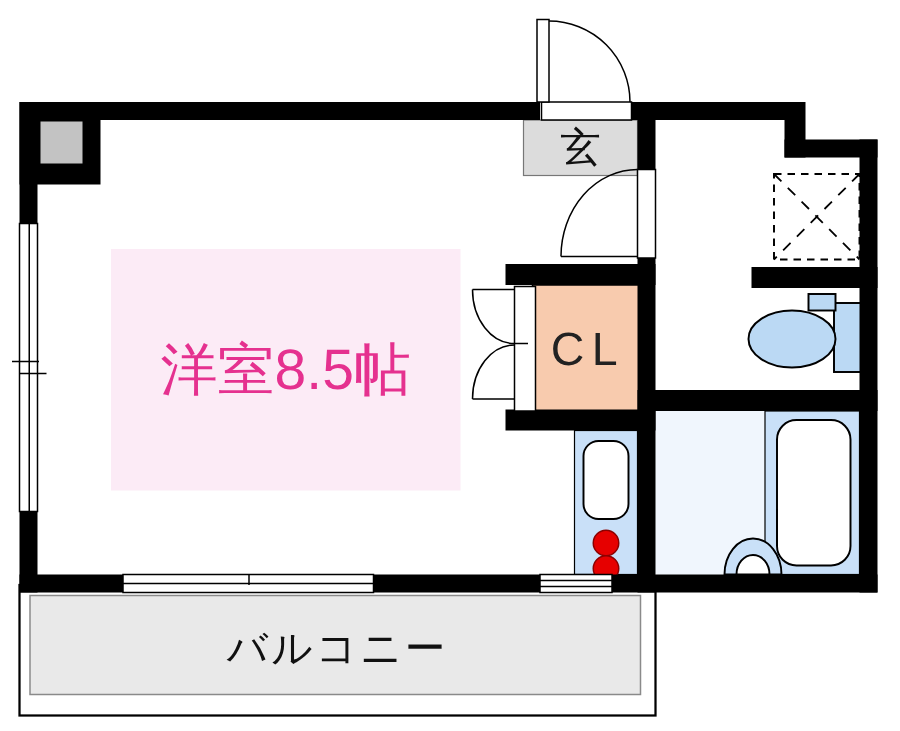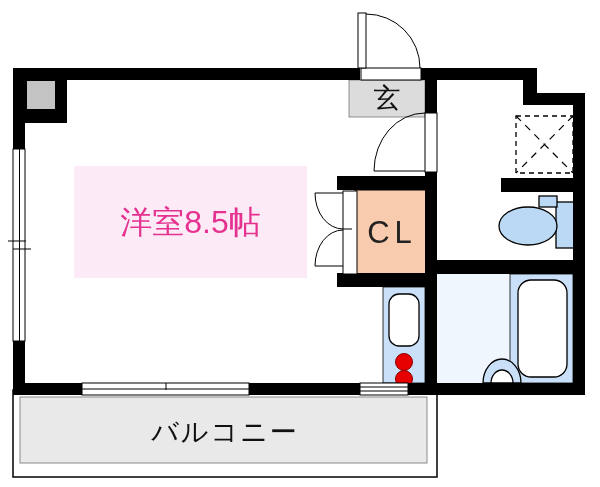--- a/index.html
+++ b/index.html
@@ -8,22 +8,22 @@
     --toilet-fill:#bbd9f4; --burner-red:#e60000; --balcony-fill:#e9e9e9;
   }
   html,body{margin:0;padding:0;background:#ffffff;}
   .plan{
     position:relative;width:600px;height:487px;background:#ffffff;overflow:hidden;
     font-family:"Liberation Sans","DejaVu Sans",sans-serif;
   }
   .plan svg{position:absolute;left:0;top:0;z-index:1;}
   .lbl{position:absolute;z-index:2;display:flex;align-items:center;justify-content:center;
        line-height:1;white-space:nowrap;}
-  .room-lbl{left:74px;top:166px;width:233px;height:112px;background:var(--room-bg);
-            color:var(--room-text);font-size:32px;}
+  .room-lbl{left:74px;top:166px;width:233px;height:161px;background:var(--room-bg);
+            color:var(--room-text);font-size:38px;}
   .genkan-lbl{left:349px;top:80px;width:76px;height:37px;color:#111;font-size:27px;}
   .cl-lbl{left:357px;top:190px;width:70px;height:85px;color:#222;font-size:31px;letter-spacing:5px;}
   .balcony-lbl{left:60px;top:414px;width:330px;height:36px;color:#111;font-size:27px;letter-spacing:2px;}
   .wall{fill:var(--wall);stroke:none;}
   .win{fill:#ffffff;stroke:#000;stroke-width:1;}
   .ln{stroke:#000;fill:none;stroke-width:1;}
   .fixt{stroke:#000;stroke-width:1.3;}
 </style>
 </head>
 <body>

